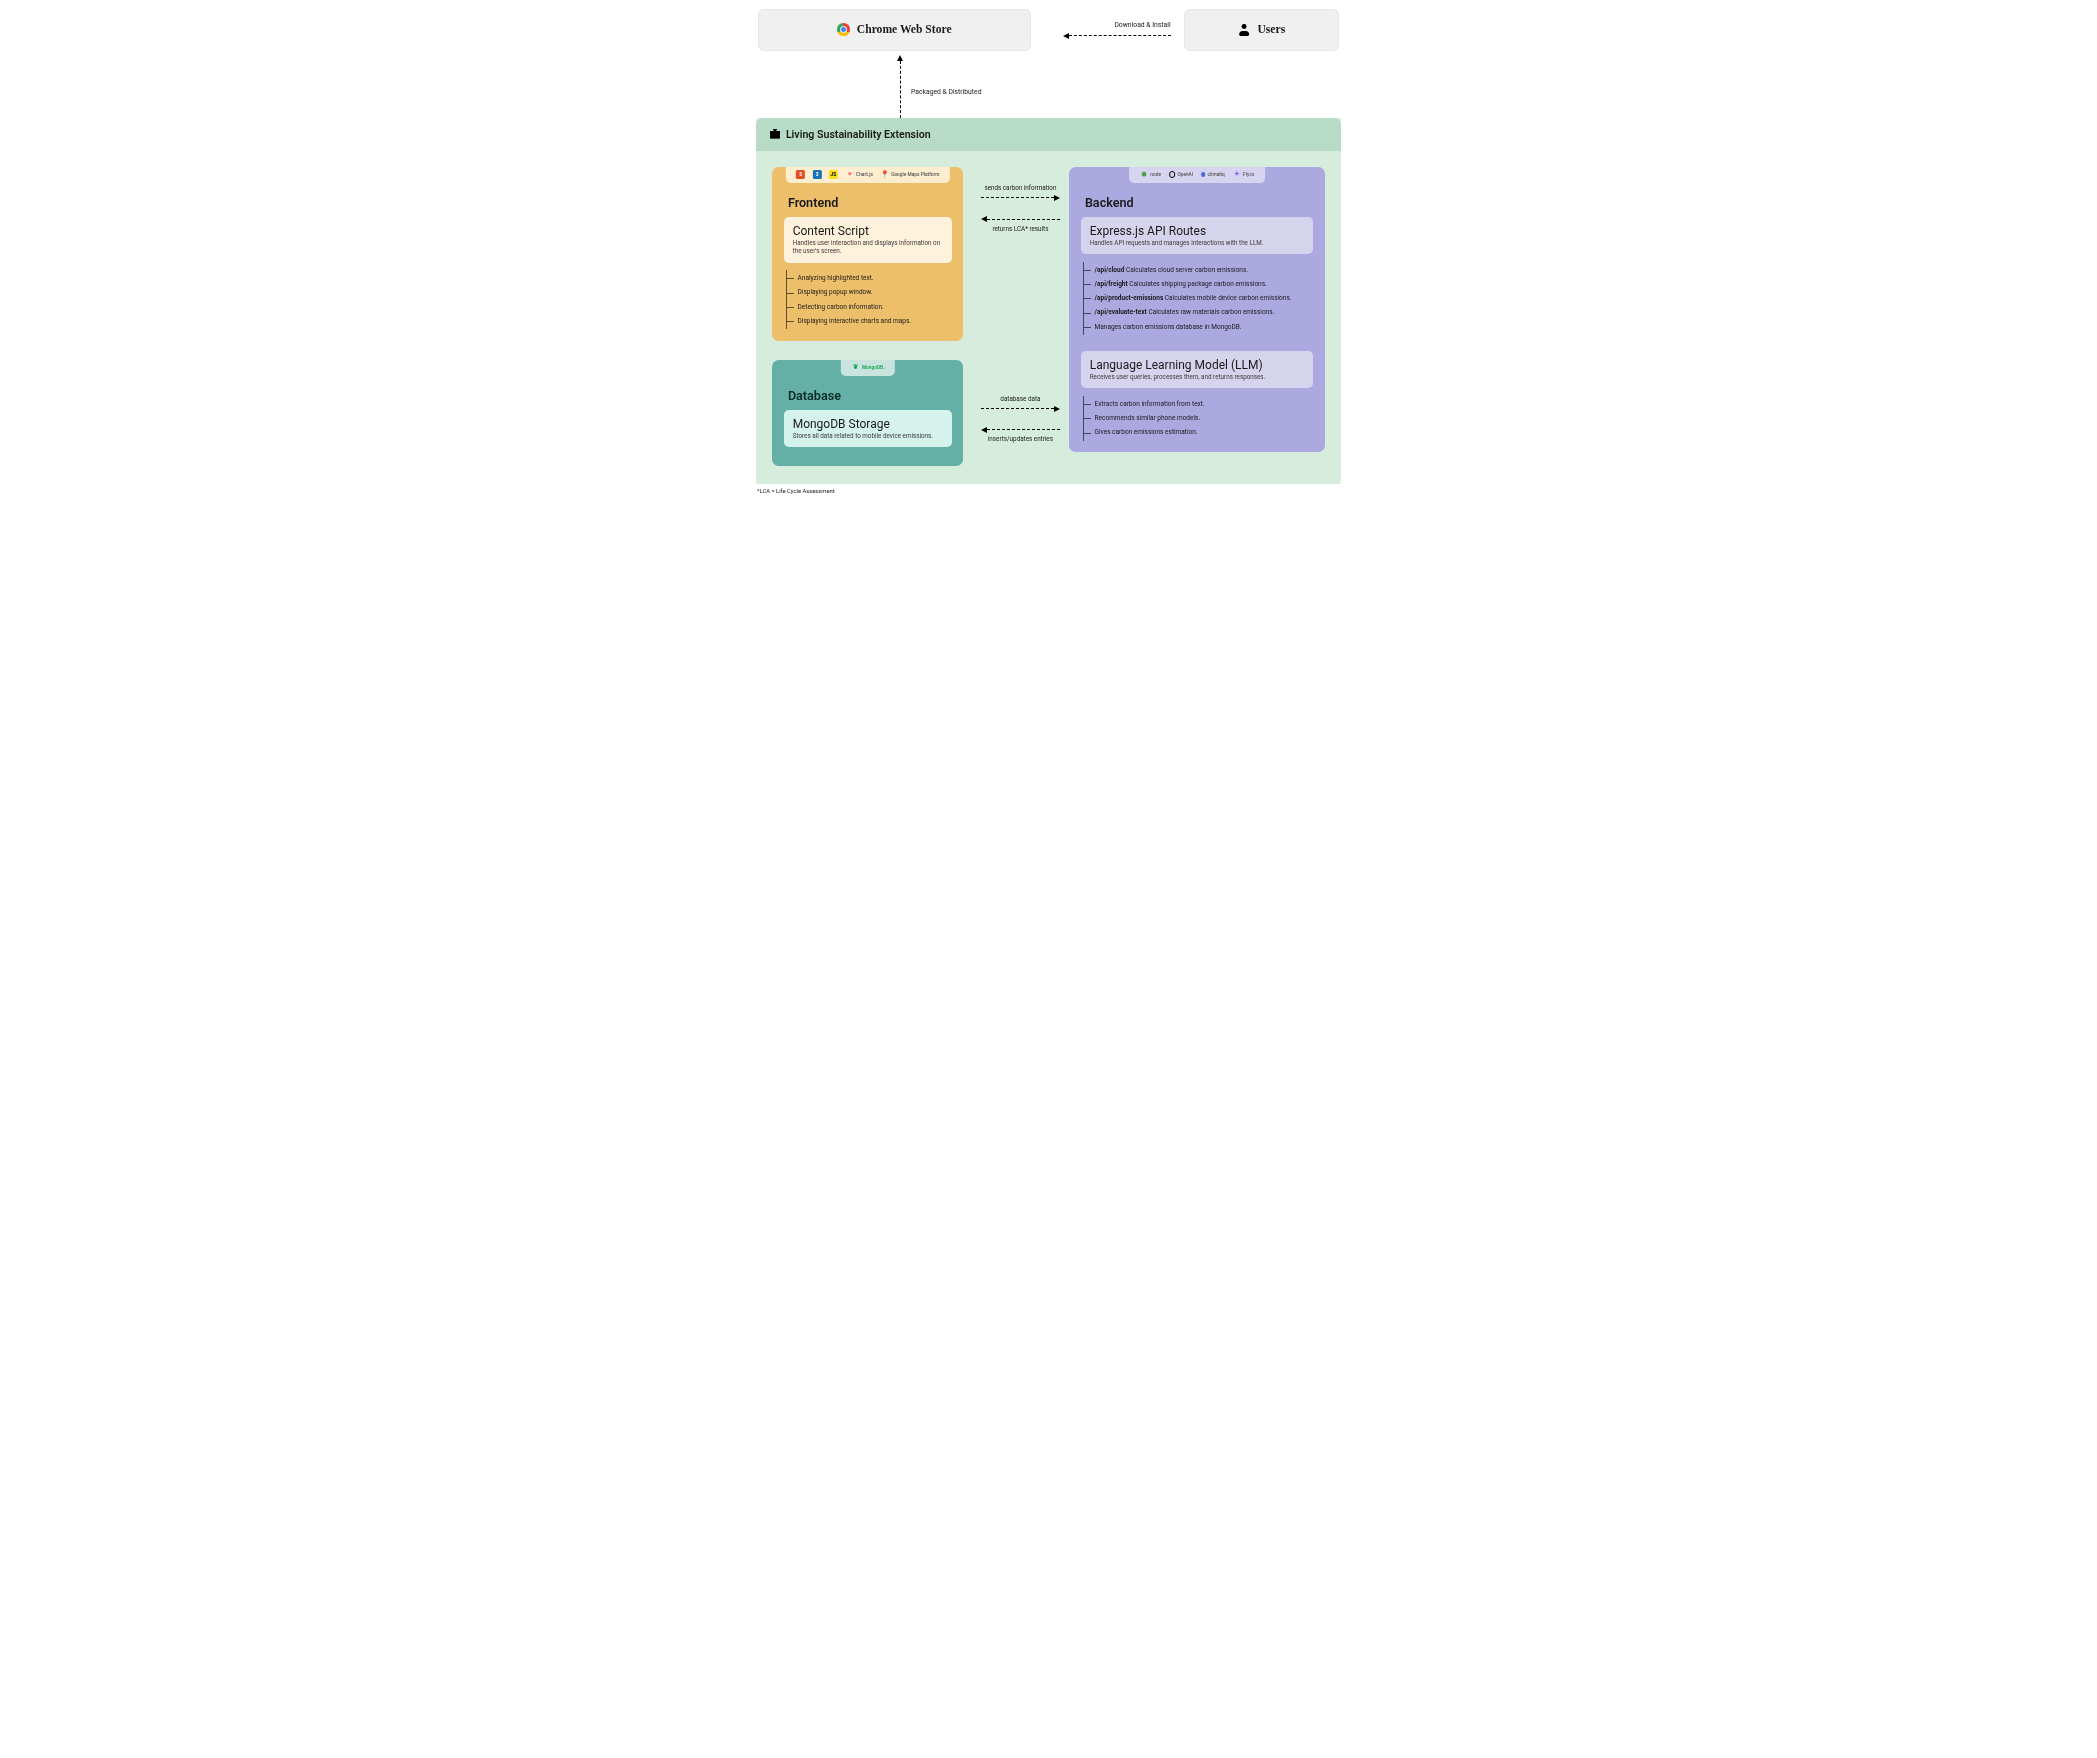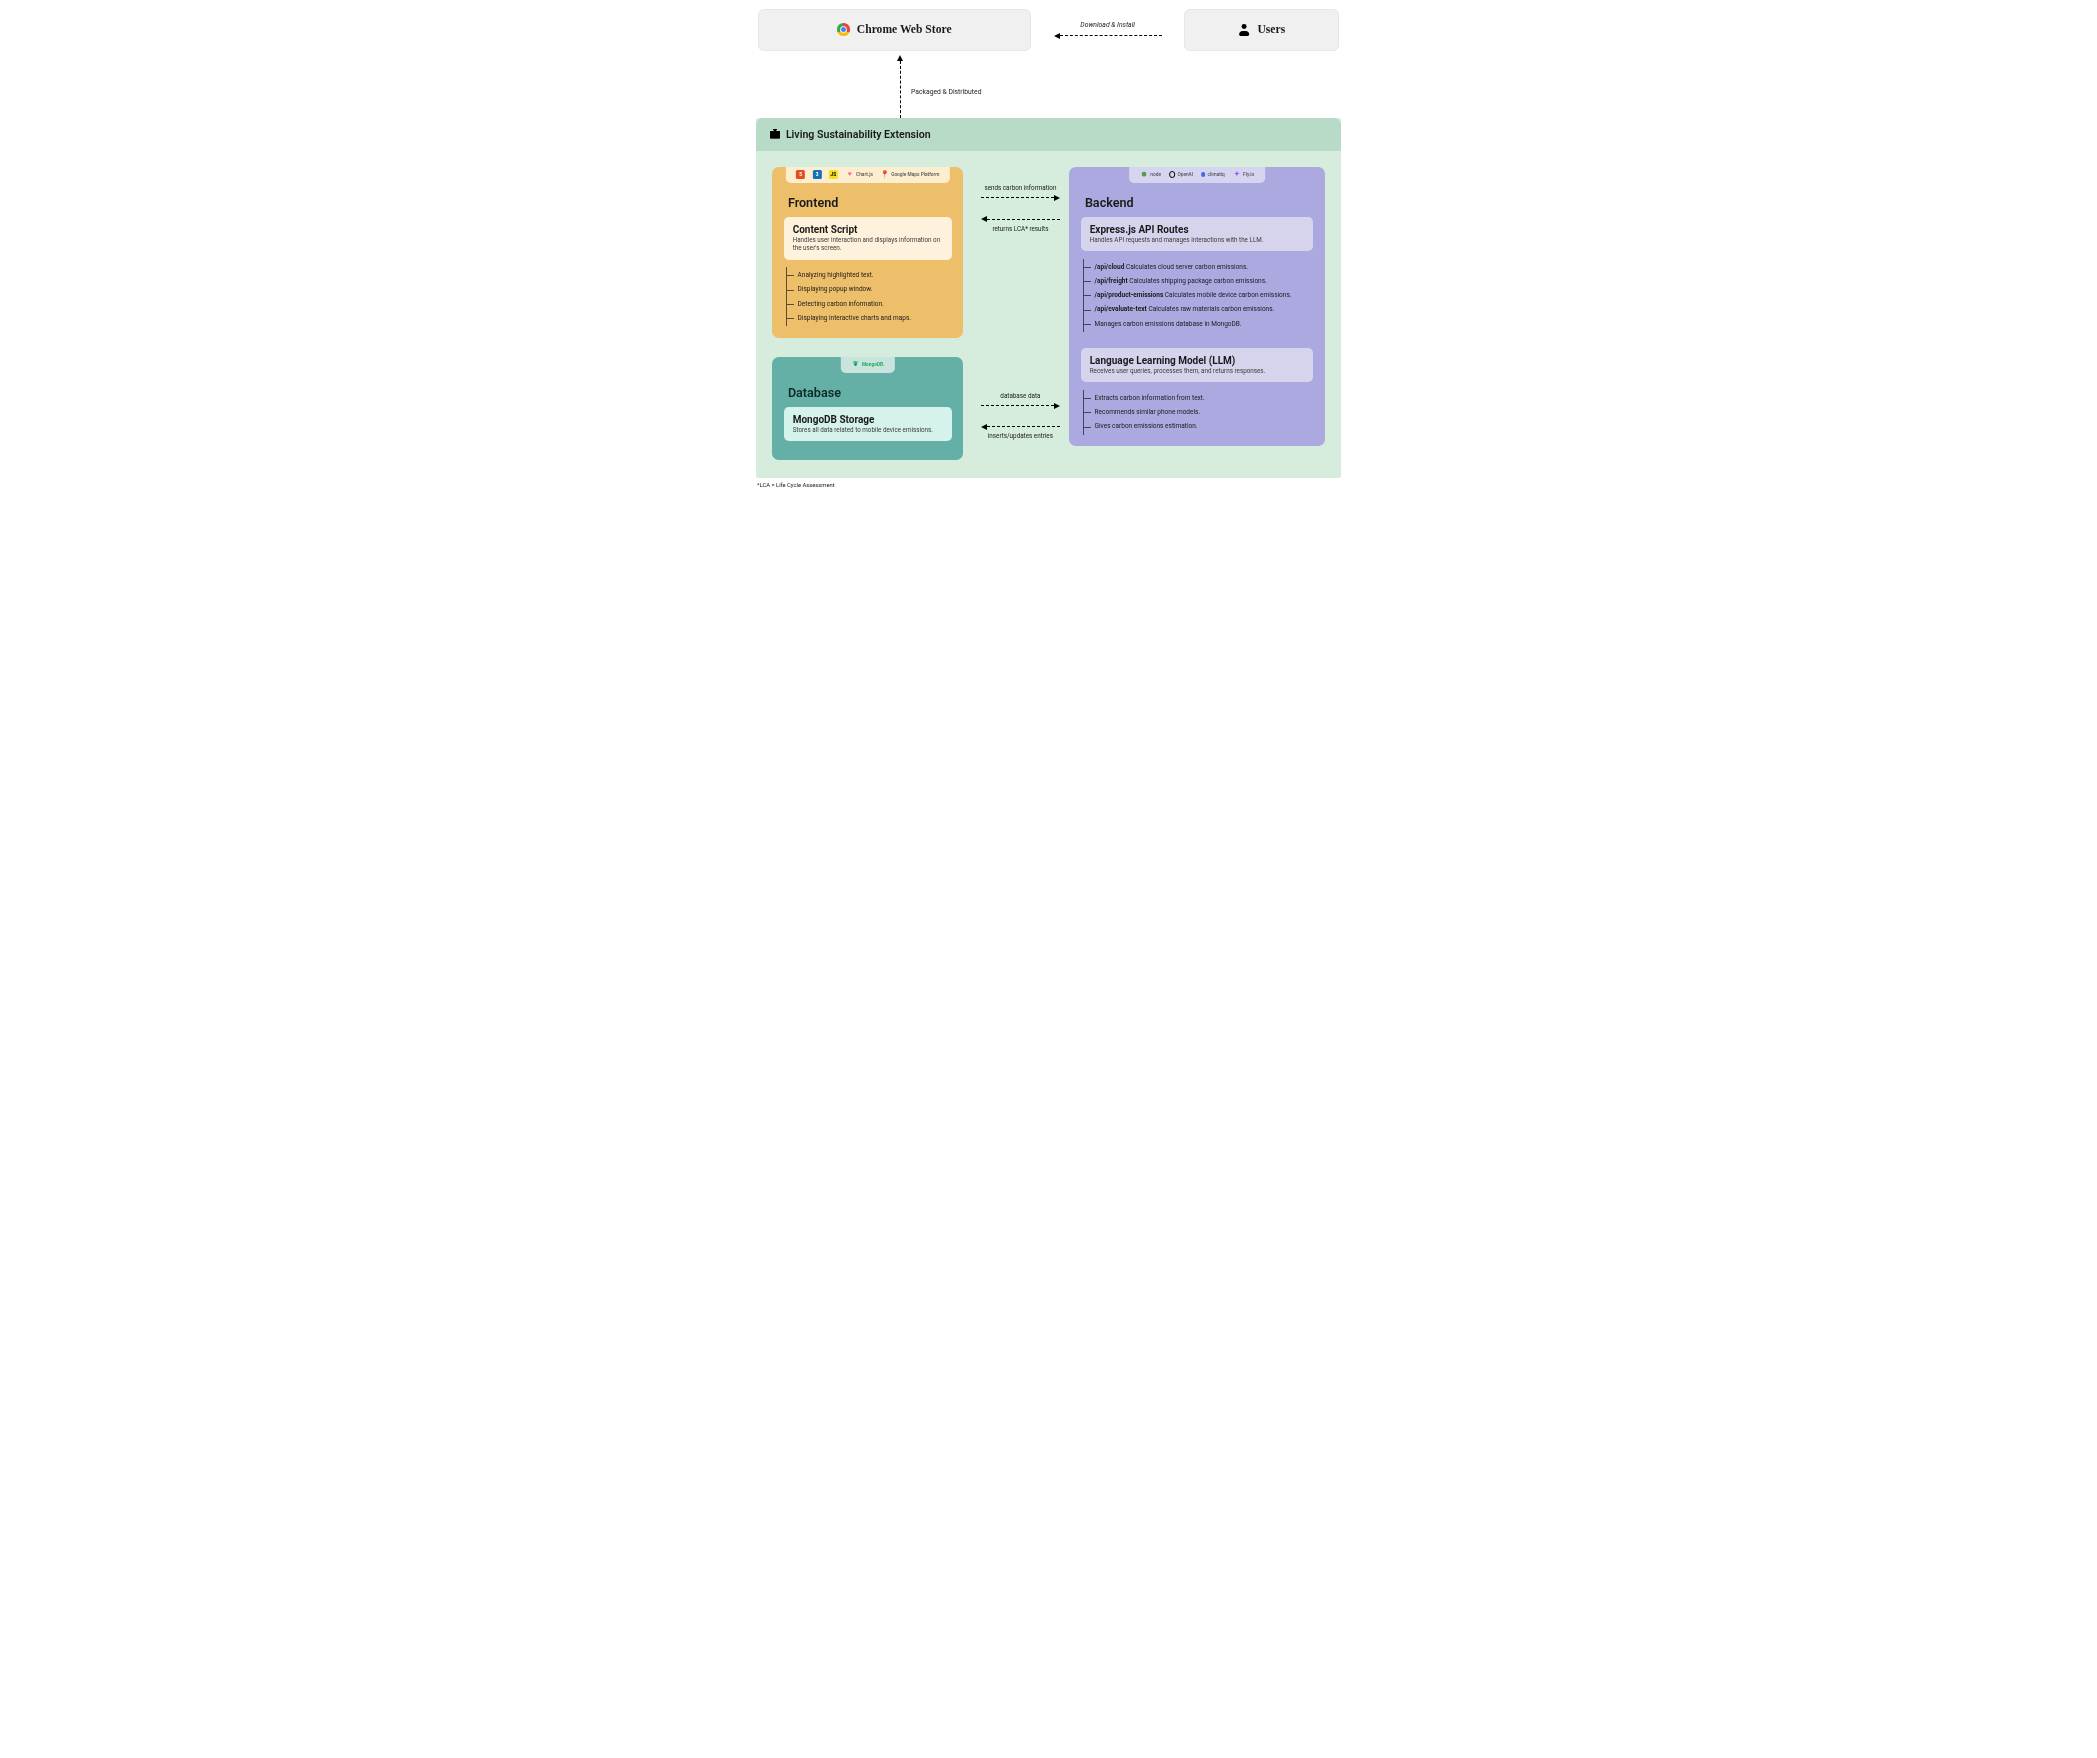--- a/index.html
+++ b/index.html
@@ -58,24 +58,23 @@
   .box-title {
     font-size: 11.6px;
     font-weight: 600;
   }
 
   
   .top-arrow-gap {
     width: 126px;
     display: flex;
     flex-direction: column;
-    align-items: center;
+    align-items: flex-end;
     justify-content: center;
     gap: 3.9px;
-    font-style: italic;
   }
   .dashed-arrow {
     position: relative;
     display: flex;
     align-items: center;
   }
   .dashed-line {
     border-top: 1.5px dashed #000;
     height: 0;
   }
@@ -186,22 +185,22 @@
     font-size: 12.6px;
     font-weight: 600;
     margin: 0 0 6.8px 3.9px;
   }
   .sub-card {
     border-radius: 4.8px;
     padding: 6.8px 8.7px;
     margin: 0 0 7.7px 0;
   }
   .sub-card .card-title {
-    font-size: 10px;
-    font-weight: 700;
+    font-size: 12px;
+    font-weight: 400;
     margin-bottom: 1px;
   }
   .sub-card .card-desc {
     font-size: 6.3px;
     color: var(--muted);
     line-height: 1.35;
   }
 
   .tree {
     margin-left: 2px;

